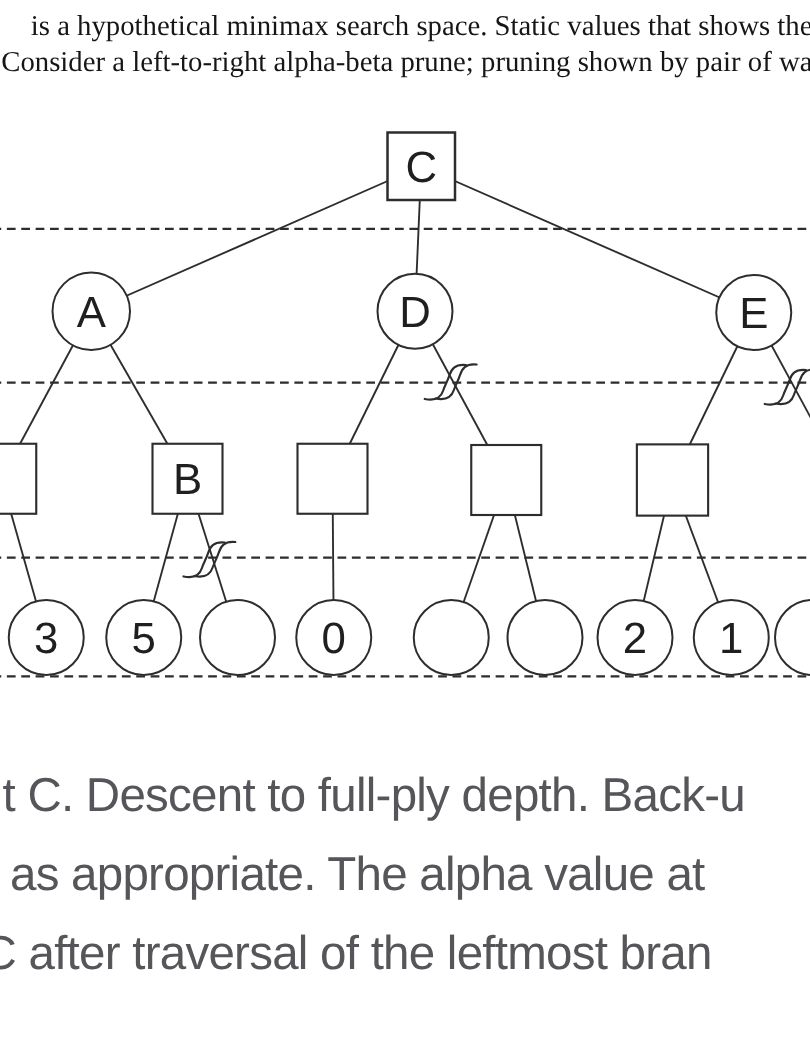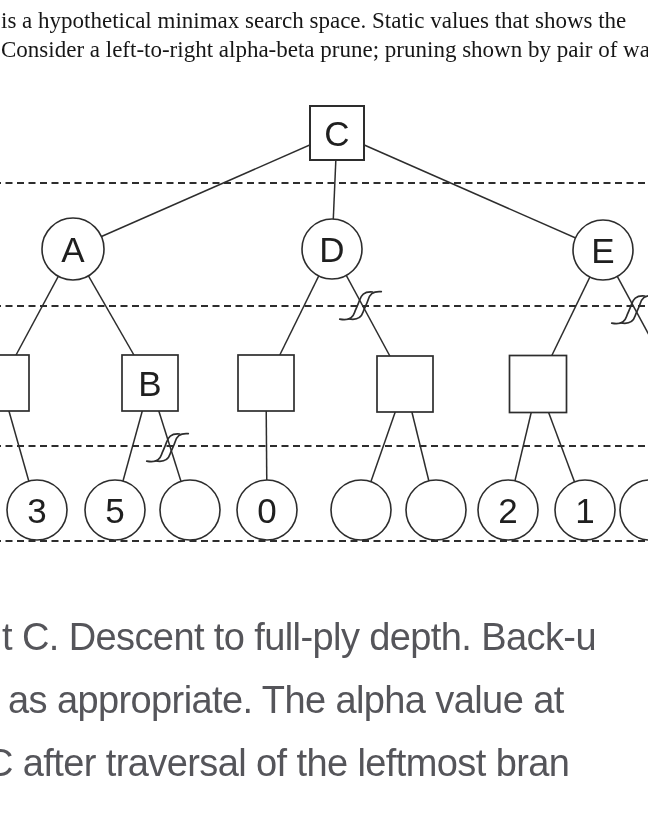--- a/index.html
+++ b/index.html
@@ -1,20 +1,20 @@
 <!DOCTYPE html>
 <html><head>
 <meta charset="utf-8">
 <style>
   html,body{margin:0;padding:0;}
   body{
     width:648px;height:840px;overflow:hidden;background:#ffffff;position:relative;
     font-family:"Liberation Sans","DejaVu Sans",sans-serif;
   }
-  .page{position:absolute;inset:0;width:648px;height:840px;overflow:hidden;background:#fff;}
+  .page{position:absolute;inset:0;width:648px;height:840px;overflow:hidden;background:#fff;text-align:right;}
   .question{
     position:absolute;top:6px;left:1px;white-space:nowrap;
     font-family:"Liberation Serif","DejaVu Serif",serif;
     font-size:23px;line-height:29px;color:#161616;
   }
   #tree-svg{position:absolute;top:0;left:0;}
   .a-line{
     position:absolute;white-space:nowrap;
     font-family:"Liberation Sans","DejaVu Sans",sans-serif;
     font-size:38px;letter-spacing:-0.6px;color:#55555a;

